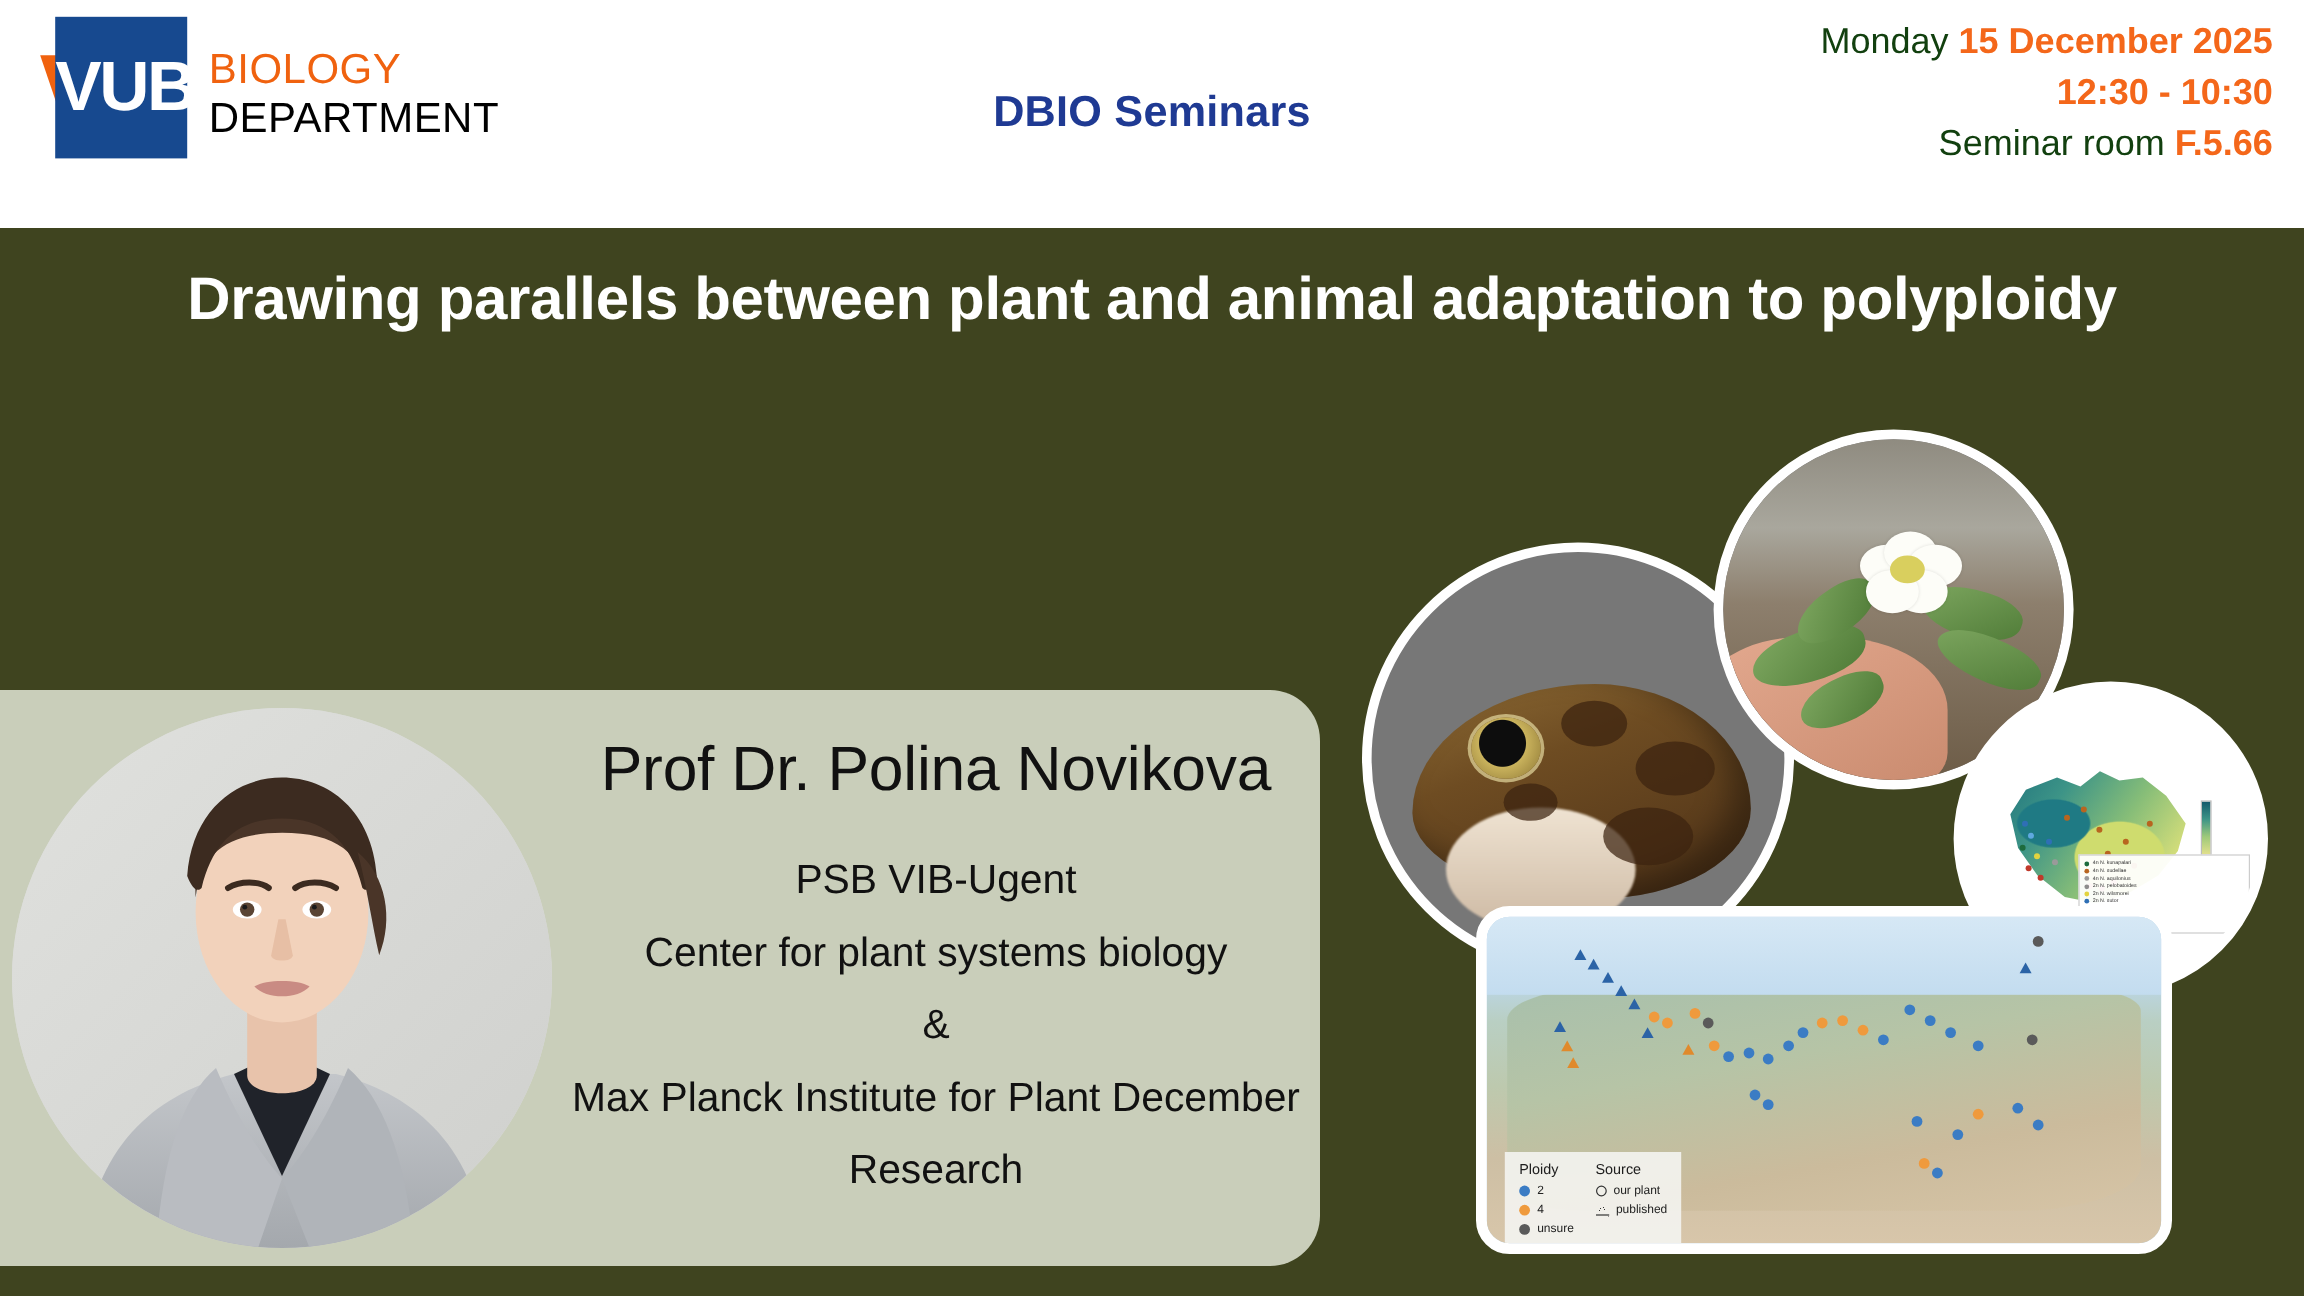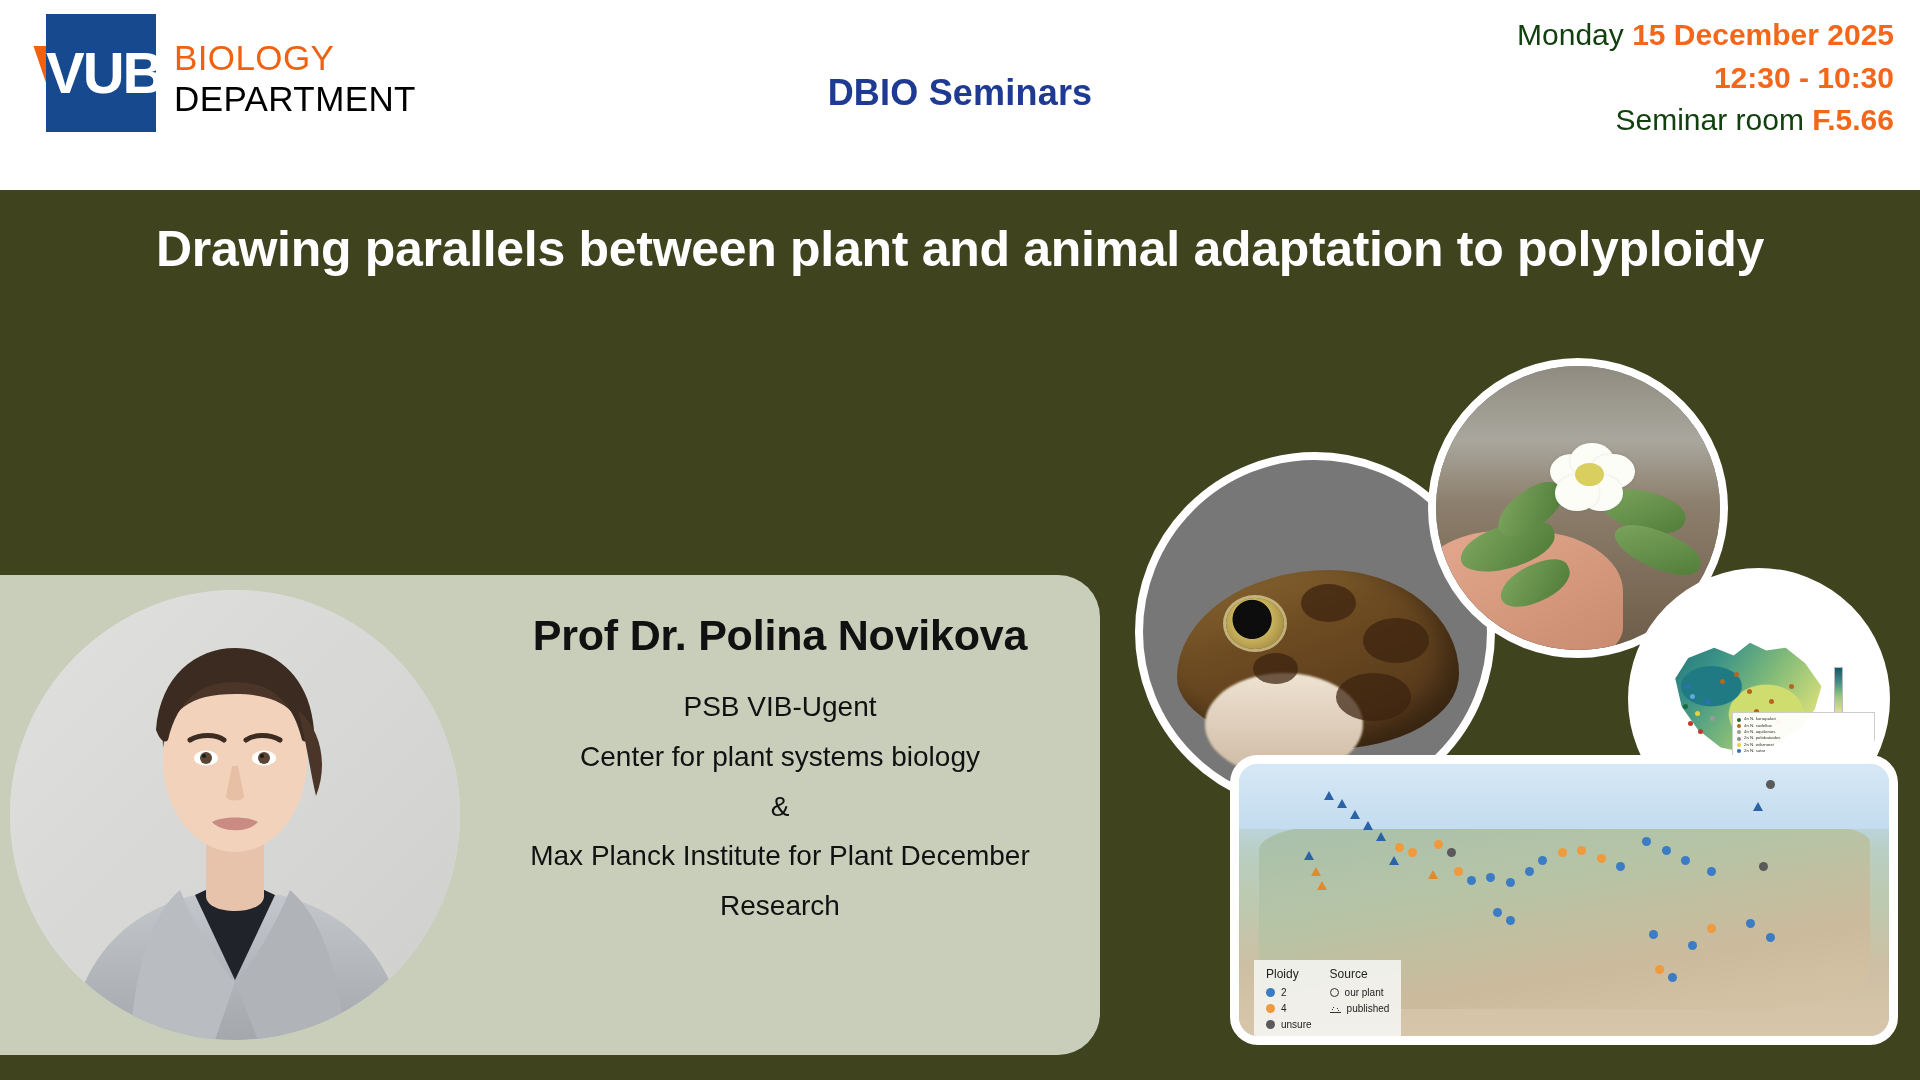--- a/index.html
+++ b/index.html
@@ -89,40 +89,40 @@
     position:absolute; left:50px; top:15px;
     width:450px; height:450px; border-radius:50%;
     background:#d8dad6;
     overflow:hidden;
   }
   .speaker-text {
     position:absolute; left:500px; top:36px; width:640px;
     text-align:center; color:#111111;
   }
   .speaker-name {
-    font-size:43px; font-weight:bold; margin-bottom:22px;
+    font-size:52px; font-weight:normal; margin-bottom:32px;
     letter-spacing:-0.2px;
   }
-  .speaker-aff { font-size:28px; line-height:1.78;text-align:center; }
+  .speaker-aff { font-size:34px; line-height:1.78;text-align:center; }
 
   
   .collage { position:absolute; left:0; top:0; width:1920px; height:890px; }
 
   .circ {
     position:absolute; border-radius:50%;
     border:8px solid #ffffff; overflow:hidden;
     background:#777;
   }
   .frog-circ  { left:1135px; top:262px; width:360px; height:360px; }
   .plant-circ { left:1428px; top:168px; width:300px; height:300px; }
   .aus-circ   { left:1628px; top:378px; width:262px; height:262px; background:#ffffff; }
 
   .map-rect {
     position:absolute; left:1230px; top:565px;
-    width:668px; height:290px;
+    width:580px; height:290px;
     border:9px solid #ffffff; border-radius:28px;
     overflow:hidden; background:#bcd6e8;
   }
 
   
   .frog-bg {
     position:absolute; inset:0;
     background:
       radial-gradient(circle at 22% 78%, #6b3b22 0 16%, transparent 17%),
       radial-gradient(circle at 72% 22%, #4a2b18 0 18%, transparent 19%),

